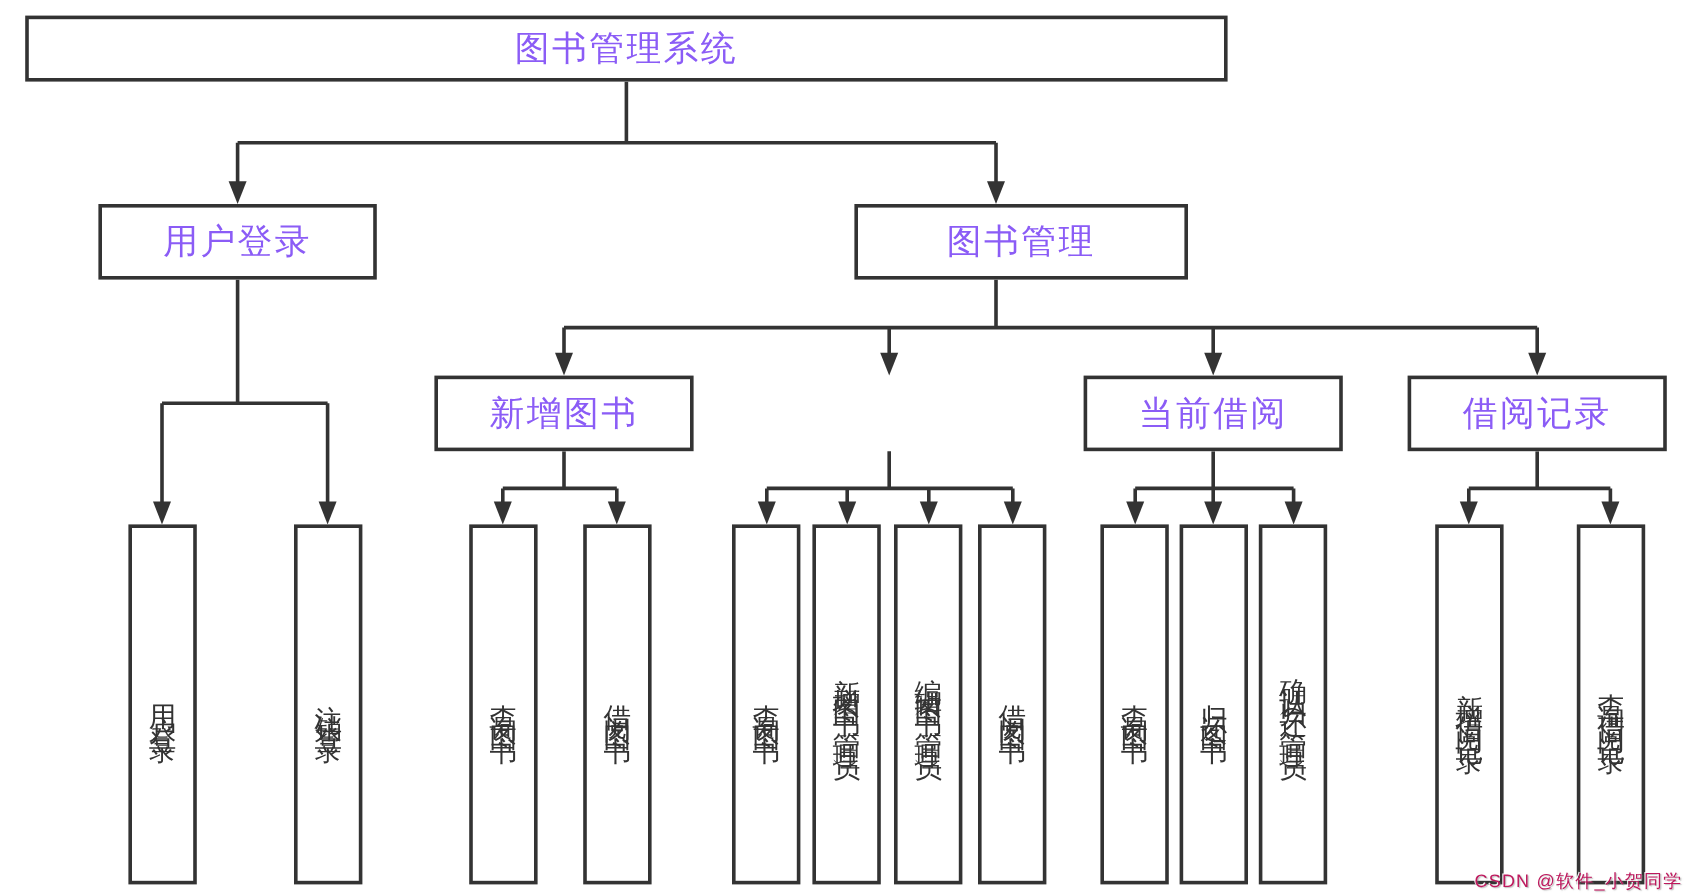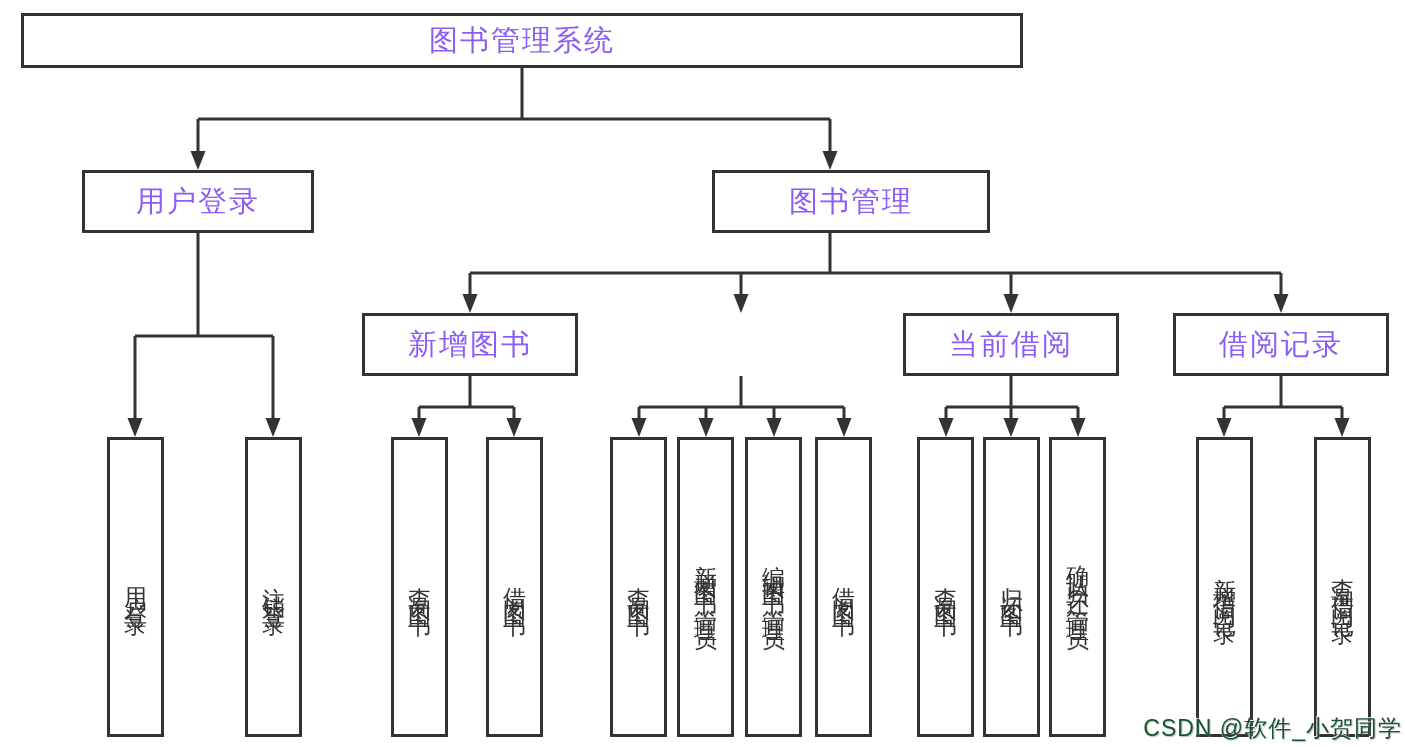--- a/index.html
+++ b/index.html
@@ -50,23 +50,23 @@
     writing-mode: vertical-rl;
     font-size: 23px;
     letter-spacing: 9px;
     line-height: 1;
     color: #333333;
   }
   .watermark {
     position: absolute;
     right: 3px;
     bottom: 3px;
-    font-size: 23px;
+    font-size: 15px;
     letter-spacing: 1px;
-    color: #14532d;
+    color: #be185d;
     text-shadow: -1px -1px 0 rgba(255,255,255,0.9), 1px 1px 1px rgba(130,130,130,0.55);
     white-space: nowrap;
   }
 </style>
 </head>
 <body>
 
 <div class="canvas">
 
   <svg class="connectors" viewBox="0 0 1405 747" xmlns="http://www.w3.org/2000/svg">

